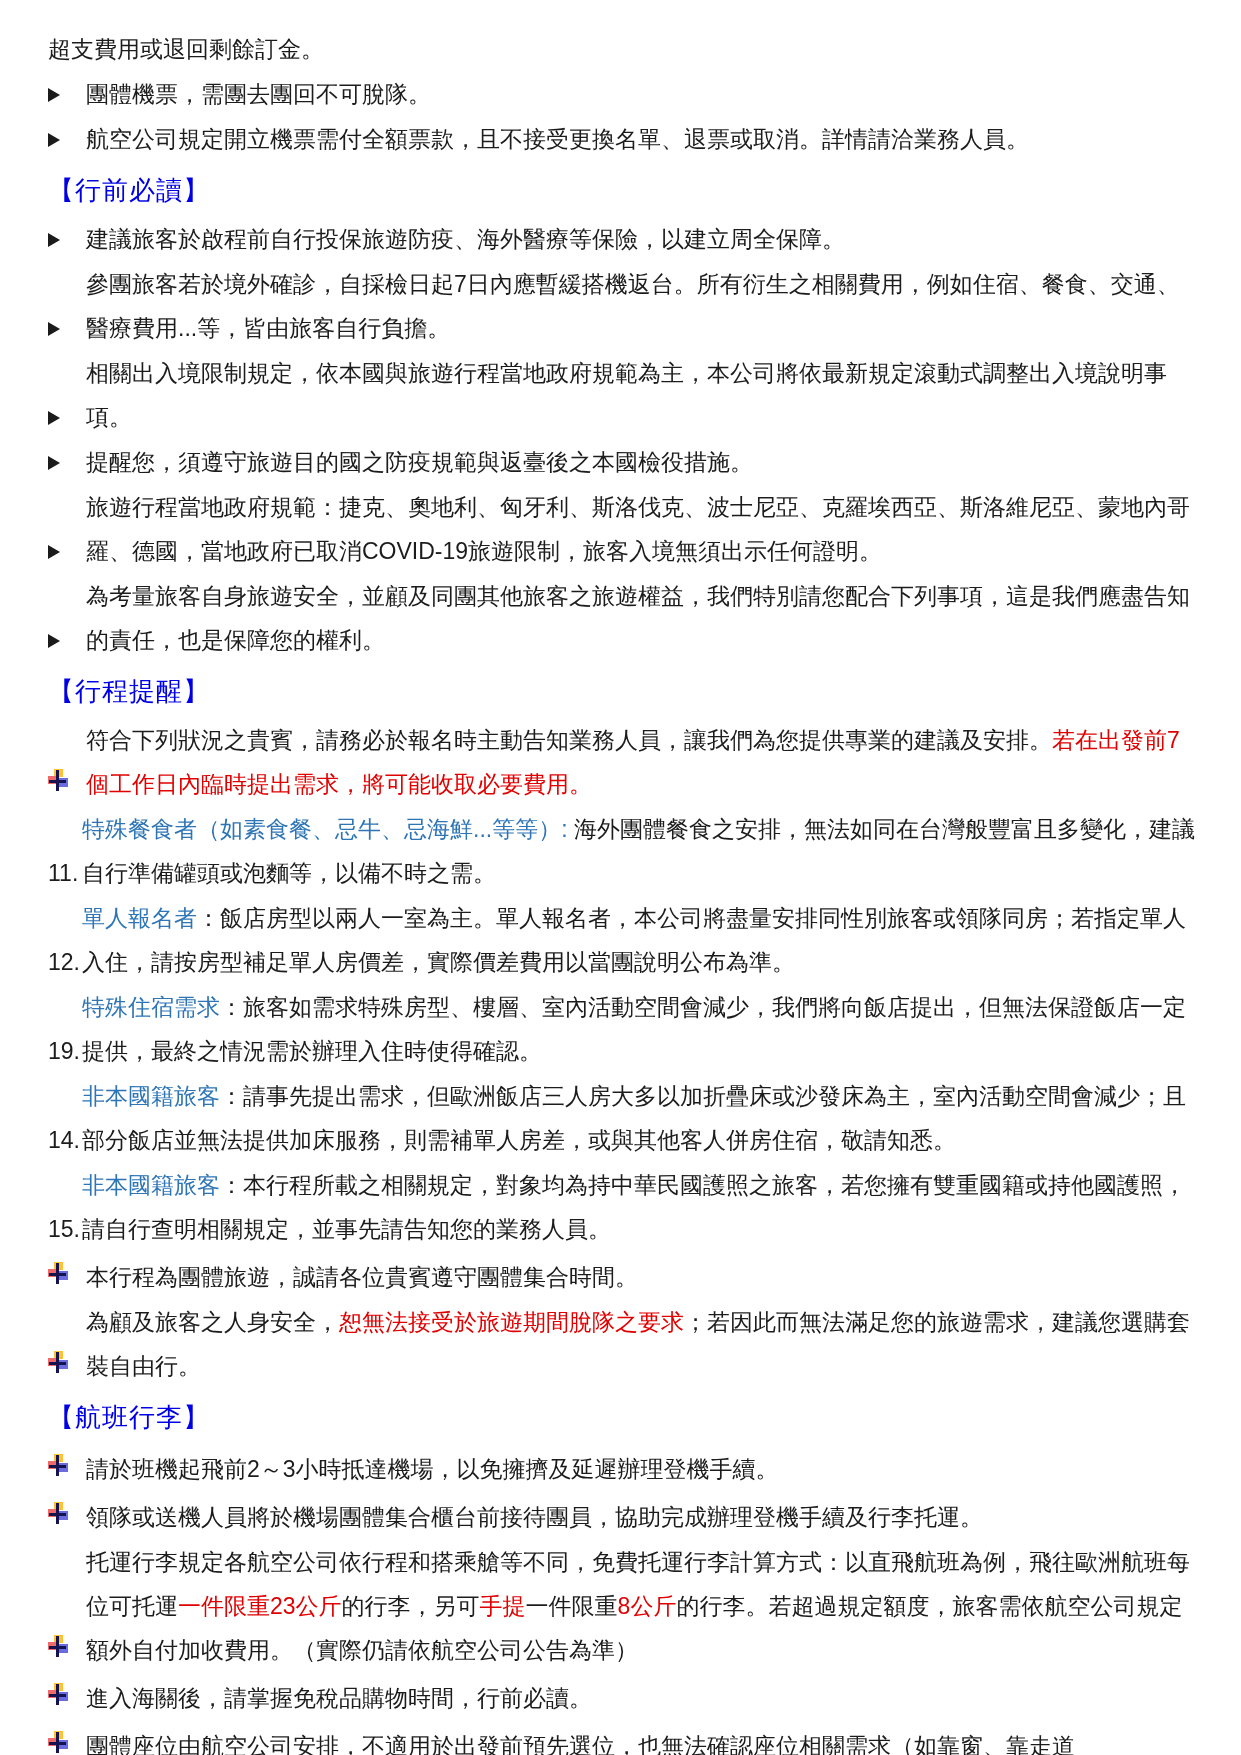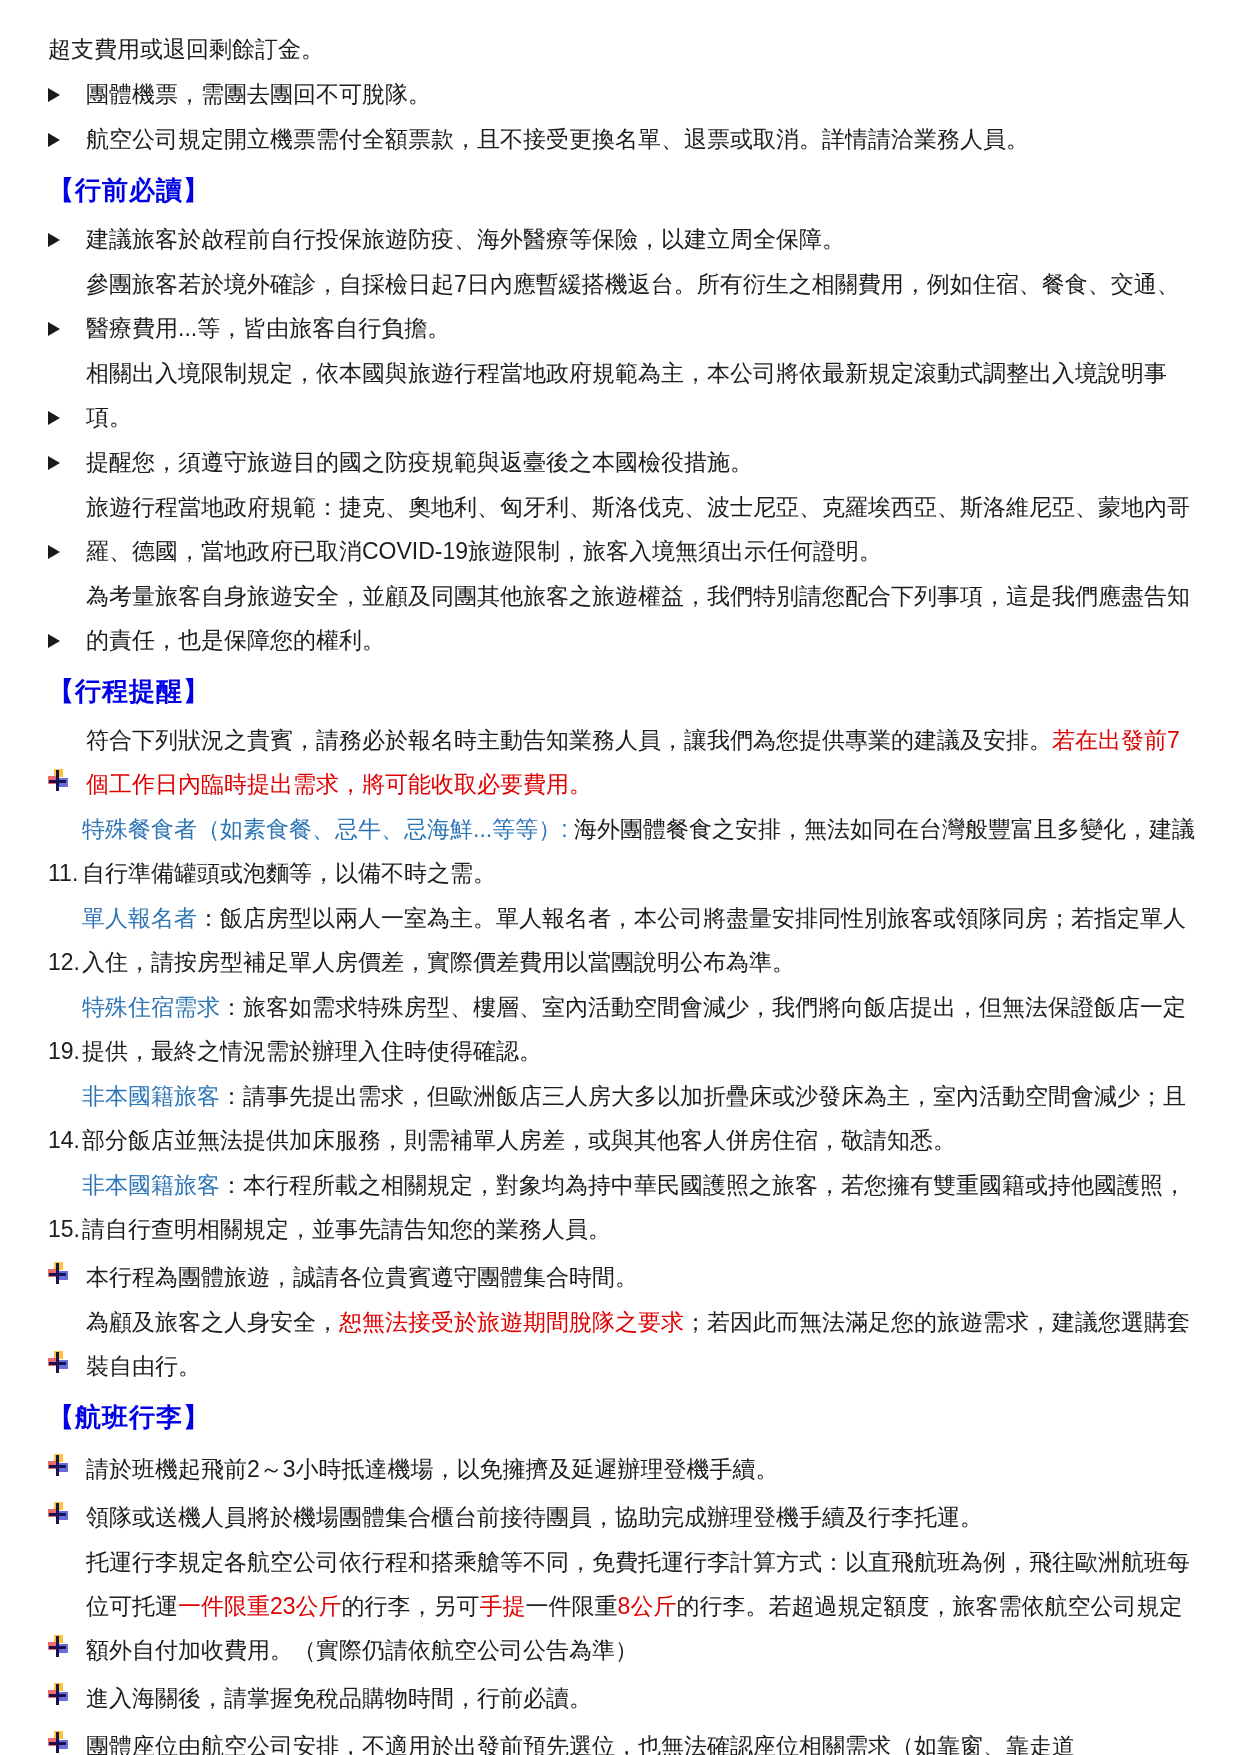--- a/index.html
+++ b/index.html
@@ -22,21 +22,21 @@
   }
   
   .pin{position:relative;display:inline-block;width:21px;height:23px;margin-top:10px;}
   .pin i{position:absolute;display:block;}
   .pin .py{left:6px;top:0;width:9px;height:8px;background:#ffc234;}
   .pin .pr{left:0;top:7px;width:8px;height:8px;background:#ef6b6b;}
   .pin .pb{left:10px;top:9px;width:10px;height:9px;background:#6b6be0;}
   .pin .pv{left:8px;top:1px;width:3px;height:21px;background:#141452;}
   .pin .ph{left:1px;top:11px;width:17px;height:3px;background:#141452;}
   .header{
-    color:#0000e6;font-weight:bold;font-size:26px;line-height:46px;
+    color:#0000e6;font-weight:normal;font-size:26px;line-height:46px;
     margin:6px 0 4px 0;letter-spacing:1px;
   }
   .c-blue{color:#2e75b6;text-decoration-color:#2e75b6;text-underline-offset:5px;text-decoration-thickness:1px;}
   .c-red{color:#e00000;}
   .para{line-height:44px;margin:1px 0;}
 </style>
 </head>
 <body>
 
 <div class="para">

